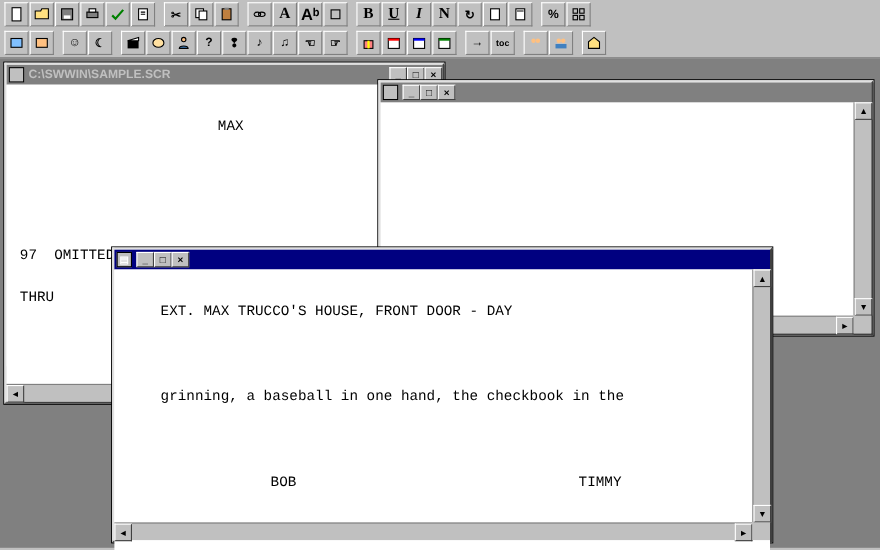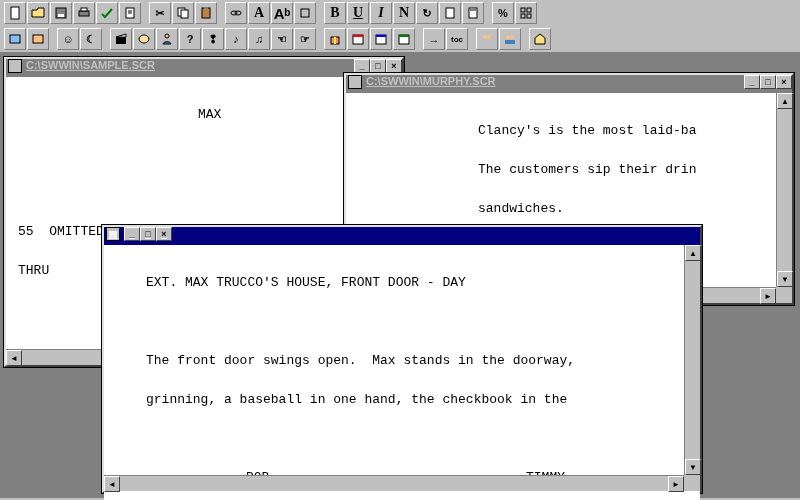--- a/index.html
+++ b/index.html
@@ -61,24 +61,24 @@
   border-left-color: #e0e0e0;
   border-right-color: #404040;
   border-bottom-color: #404040;
   box-shadow: 0 0 0 1px #000;
 }
 .titlebar {
   height: 18px;
   background: #000080;
   color: #fff;
   display: flex;
+  align-items: center;
   font-size: 11px;
   font-weight: bold;
   padding-left: 2px;
-  text-decoration: underline;
 }
 .titlebar.inactive { background: #808080; color: #c0c0c0; }
 .titlebar .sys-icon {
   width: 14px; height: 14px;
   background: #c0c0c0;
   border: 1px solid #000;
   margin-right: 4px;
   display: inline-flex; align-items:center; justify-content:center;
   font-size:9px;
 }
@@ -328,51 +328,42 @@
       <span class="win-btns">
         <span class="win-btn">_</span>
         <span class="win-btn">□</span>
         <span class="win-btn">×</span>
       </span>
     </div>
     <div class="doc-body" style="height:256px;">
 <div style="margin-left:180px">MAX</div>
 <div>&nbsp;</div>
 <div>&nbsp;</div>
-<div><span>55</span>  <span>OMITTED</span></div>
+<div><span>97</span>  <span>OMITTED</span></div>
 <div>THRU</div>
 
 
 
 
     </div>
     <div class="hscroll">
       <span class="arrow left">◄</span>
       <span class="arrow right">►</span>
     </div>
     <div class="scroll-corner"></div>
   </div>
 
   <div class="mdi-window" style="left:344px; top:20px; width:450px; height:232px;">
     <div class="titlebar inactive">
       <span class="sys-icon">▤</span>
-      <span class="title">C:\SWWIN\MURPHY.SCR</span>
       <span class="win-btns">
         <span class="win-btn">_</span>
         <span class="win-btn">□</span>
         <span class="win-btn">×</span>
       </span>
-    </div>
-    <div class="doc-body" style="height:176px; padding-right:20px;">
-<div style="margin-left:120px">Clancy's is the most laid-ba</div>
-<div style="margin-left:120px">The customers sip their drin</div>
-<div style="margin-left:120px">sandwiches.</div>
-<div>&nbsp;</div>
-
-
     </div>
     <div class="vscroll">
       <span class="arrow up">▲</span>
       <span class="arrow down">▼</span>
     </div>
     <div class="hscroll">
       <span class="arrow left">◄</span>
       <span class="arrow right">►</span>
     </div>
     <div class="scroll-corner"></div>
@@ -383,21 +374,20 @@
       <span class="sys-icon">▤</span>
       <span class="win-btns">
         <span class="win-btn">_</span>
         <span class="win-btn">□</span>
         <span class="win-btn">×</span>
       </span>
     </div>
     <div class="doc-body" style="height:276px; ">
 <div style="margin-left:30px">EXT. MAX TRUCCO'S HOUSE, FRONT DOOR - DAY</div>
 <div>&nbsp;</div>
-<div style="margin-left:30px">The front door swings open.  Max stands in the doorway,</div>
 <div style="margin-left:30px">grinning, a baseball in one hand, the checkbook in the</div>
 <div>&nbsp;</div>
 <div style="display:flex"><div style="width:280px;margin-left:130px">BOB</div><div>TIMMY</div></div>
 
 
 
 
 
     </div>
     <div class="vscroll">

